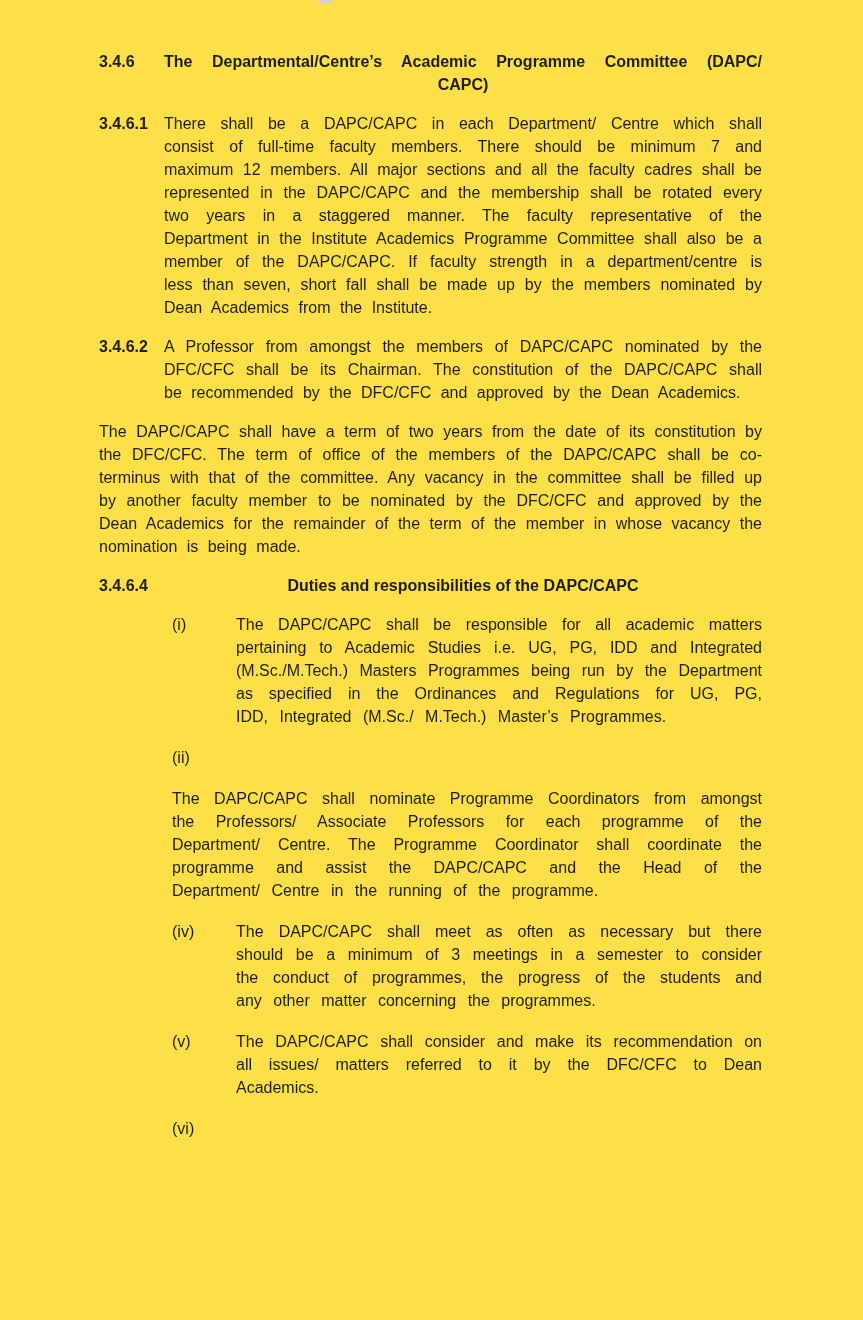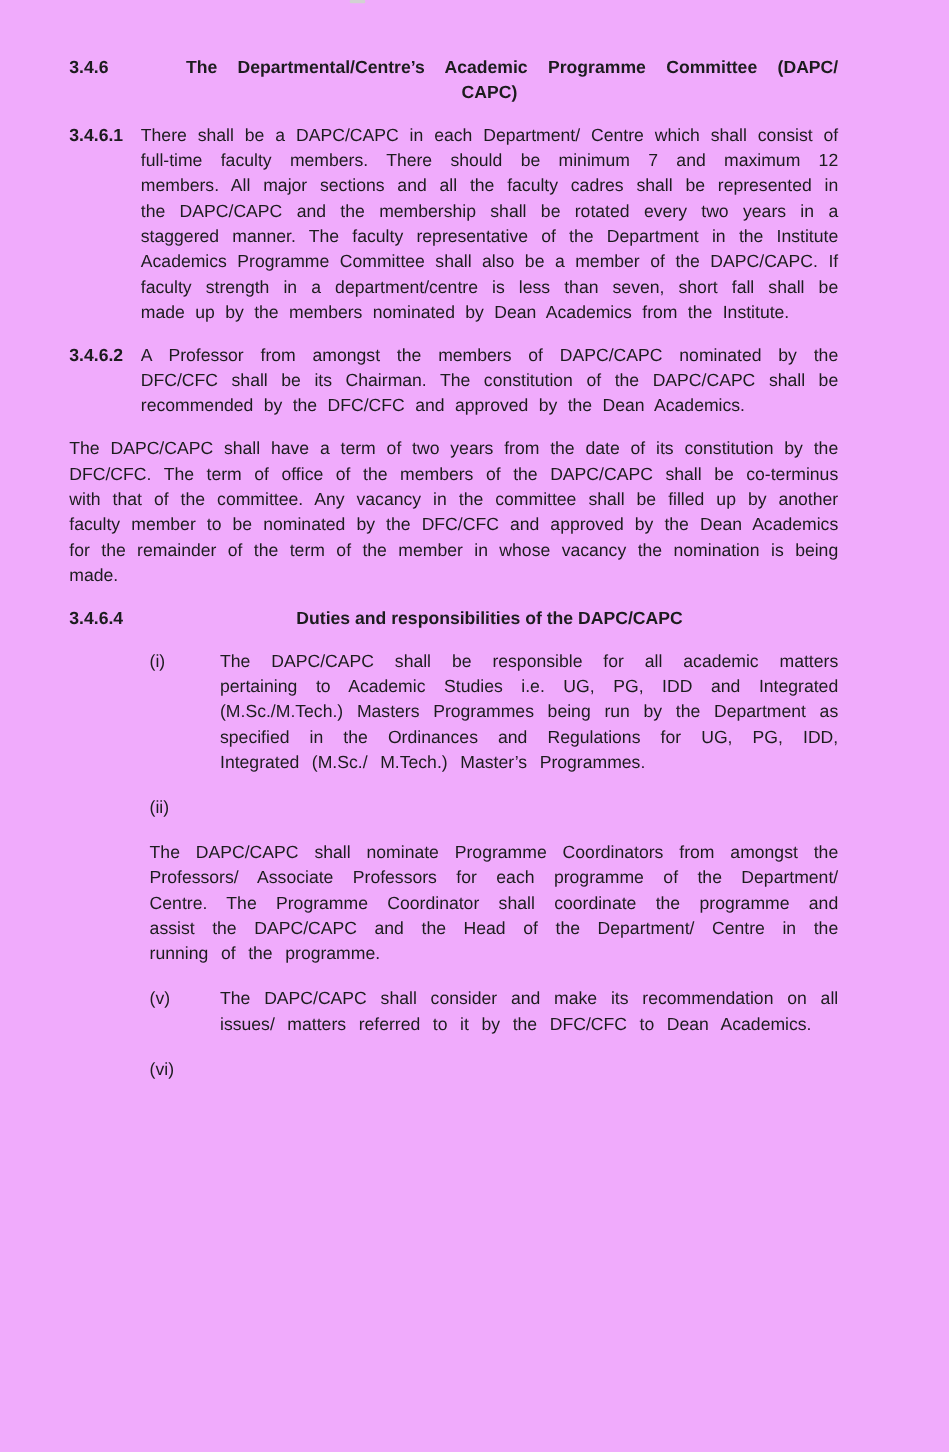--- a/index.html
+++ b/index.html
@@ -4,28 +4,29 @@
 <style>
   html, body {
     margin: 0;
     padding: 0;
     background: #ffffff;
   }
   .page {
     position: relative;
     width: 863px;
     height: 1320px;
-    background: #f0abfc;
+    background: #fde047;
     box-sizing: border-box;
     padding-top: 50px;
     font-family: "Liberation Sans", "DejaVu Sans", sans-serif;
     font-size: 16px;
     line-height: 23px;
     color: #1c1c1e;
     overflow: hidden;
+    padding-left: 36px;
     -webkit-font-smoothing: antialiased;
   }
   .scan-artifact {
     position: absolute;
     top: 0;
     left: 318px;
     width: 14px;
     height: 3px;
     background: #d2d2d2;
     border-radius: 1px;
@@ -42,21 +43,20 @@
     flex: 1;
     text-align: justify;
     word-spacing: 5px;
   }
   .heading .sec-body {
     font-weight: 700;
   }
   .heading-line1 {
     text-align: justify;
     text-align-last: justify;
-    margin-left: 41px;
   }
   .heading-line2 {
     text-align: center;
   }
   .subheading .sec-body {
     font-weight: 700;
     text-align: center;
     word-spacing: normal;
   }
   .duty {
@@ -114,20 +114,24 @@
     </div>
 
     <div class="duty">
       <div class="duty-marker">(ii)</div>
     </div>
 
     <div class="duty">
       <div class="duty-text">The DAPC/CAPC shall nominate Programme Coordinators from amongst the Professors/ Associate Professors for each programme of the Department/ Centre. The Programme Coordinator shall coordinate the programme and assist the DAPC/CAPC and the Head of the Department/ Centre in the running of the programme.</div>
     </div>
 
+    <div class="duty">
+      <div class="duty-marker">(iv)</div>
+      <div class="duty-text">The DAPC/CAPC shall meet as often as necessary but there should be a minimum of 3 meetings in a semester to consider the conduct of programmes, the progress of the students and any other matter concerning the programmes.</div>
+    </div>
 
     <div class="duty">
       <div class="duty-marker">(v)</div>
       <div class="duty-text">The DAPC/CAPC shall consider and make its recommendation on all issues/ matters referred to it by the DFC/CFC to Dean Academics.</div>
     </div>
 
     <div class="duty">
       <div class="duty-marker">(vi)</div>
     </div>
 

